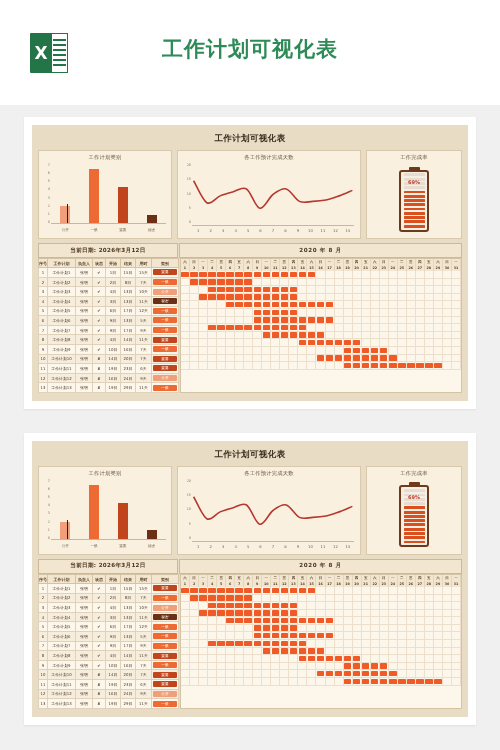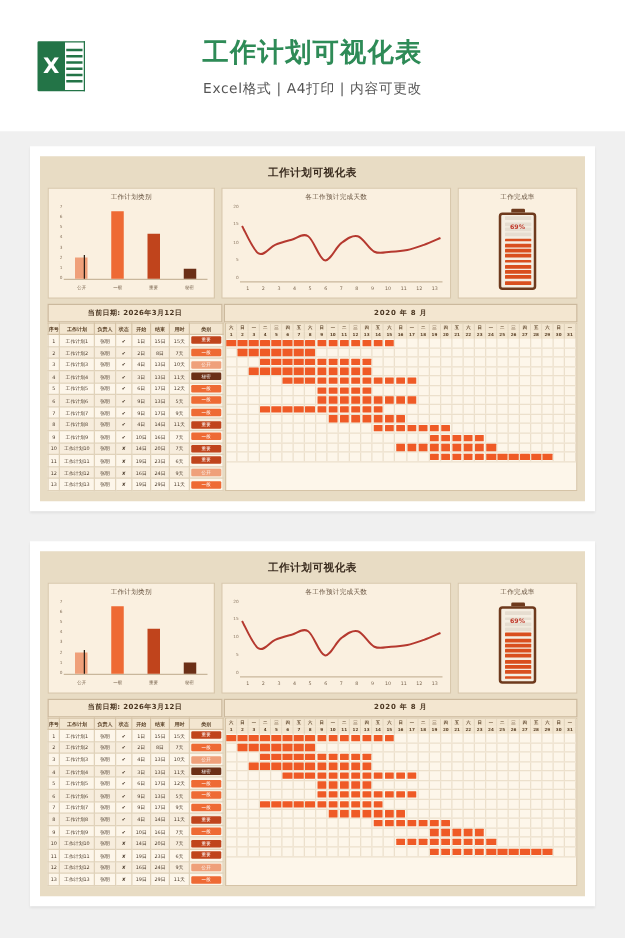--- a/index.html
+++ b/index.html
@@ -203,21 +203,20 @@
       <i></i>
         <i></i>
         <i></i>
         <i></i>
         <i></i>
         <i></i>
     </div>
   </div>
   <div class="header-text">
     <div class="header-title">工作计划可视化表</div>
-    <div class="header-sub">Excel格式 | A4打印 | 内容可更改</div>
   </div>
 </div>
 
 <div class="card">
   <div class="panel">
 
     <div class="panel-title">工作计划可视化表</div>
 
     <div class="widgets">
 

